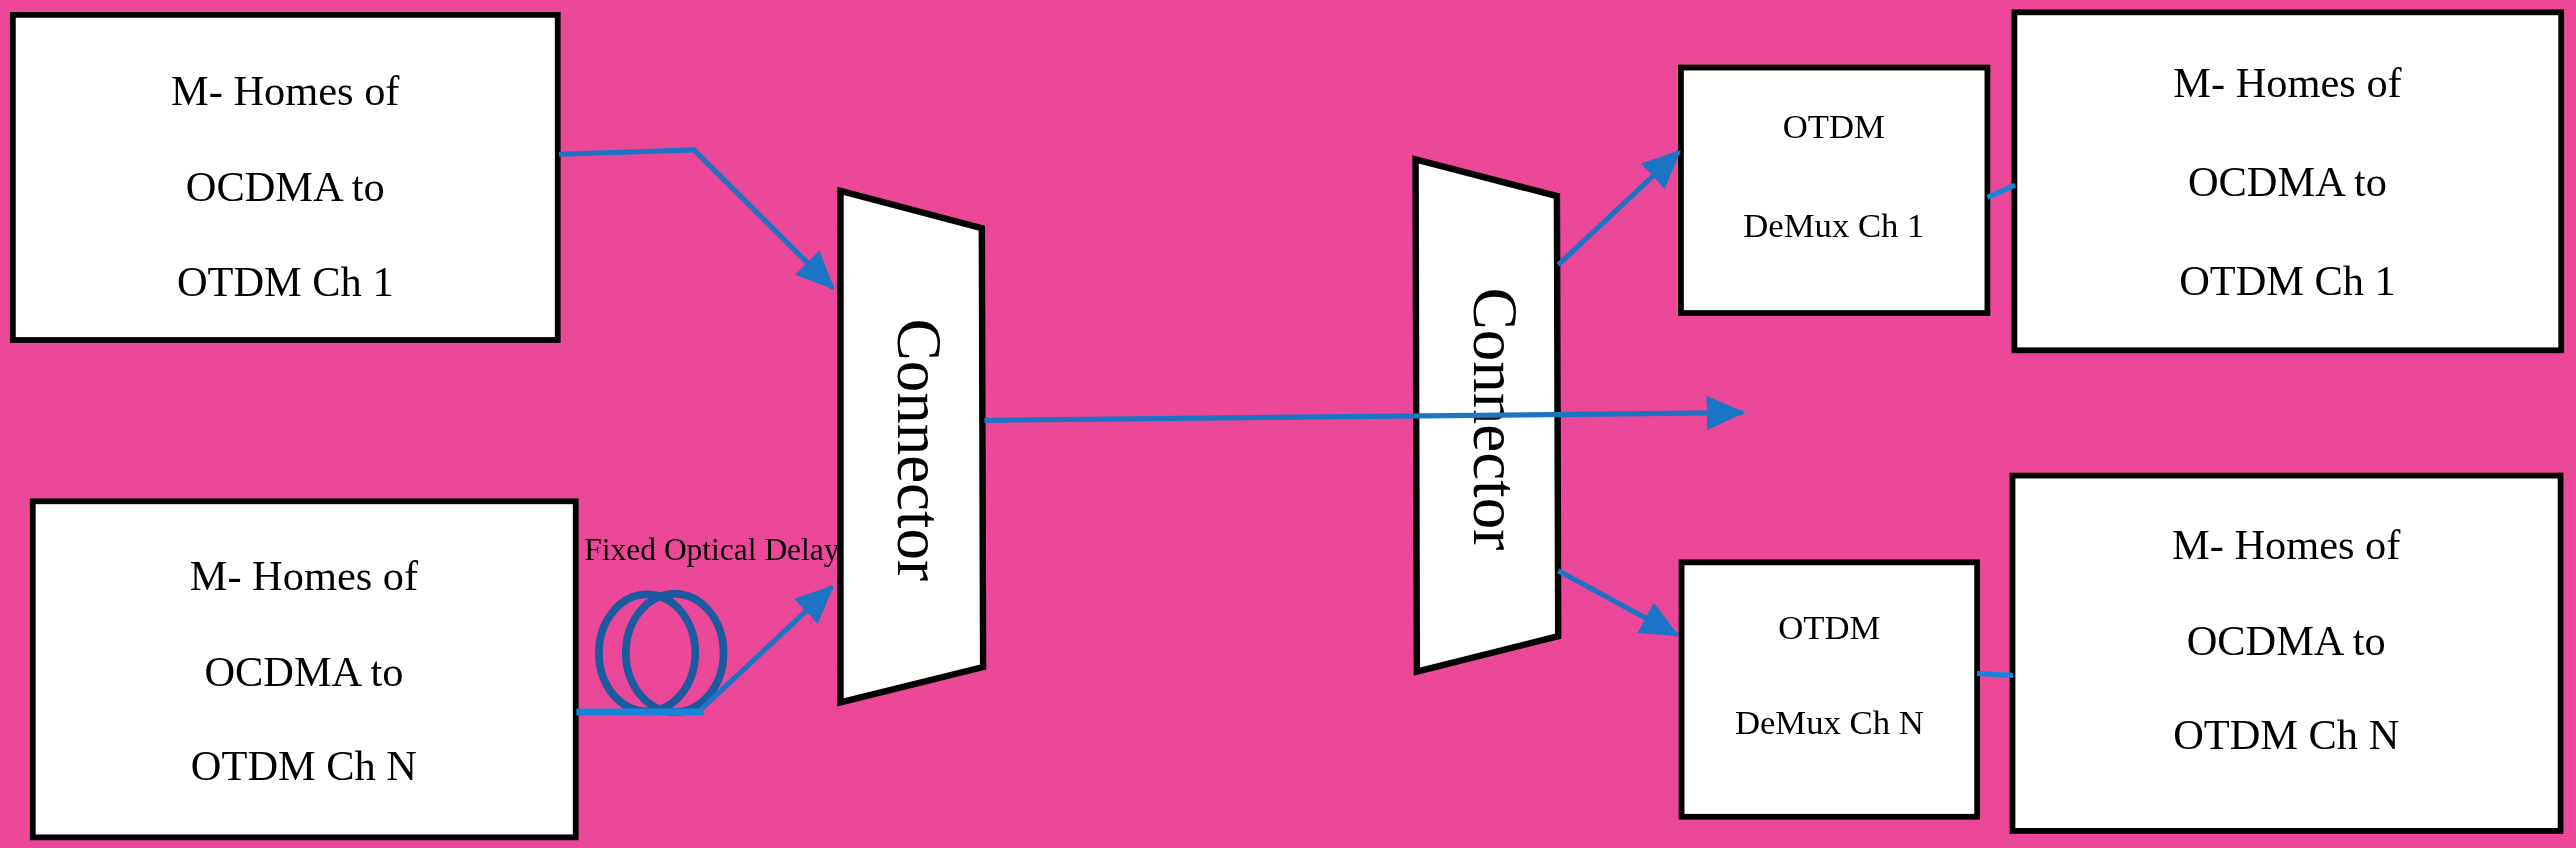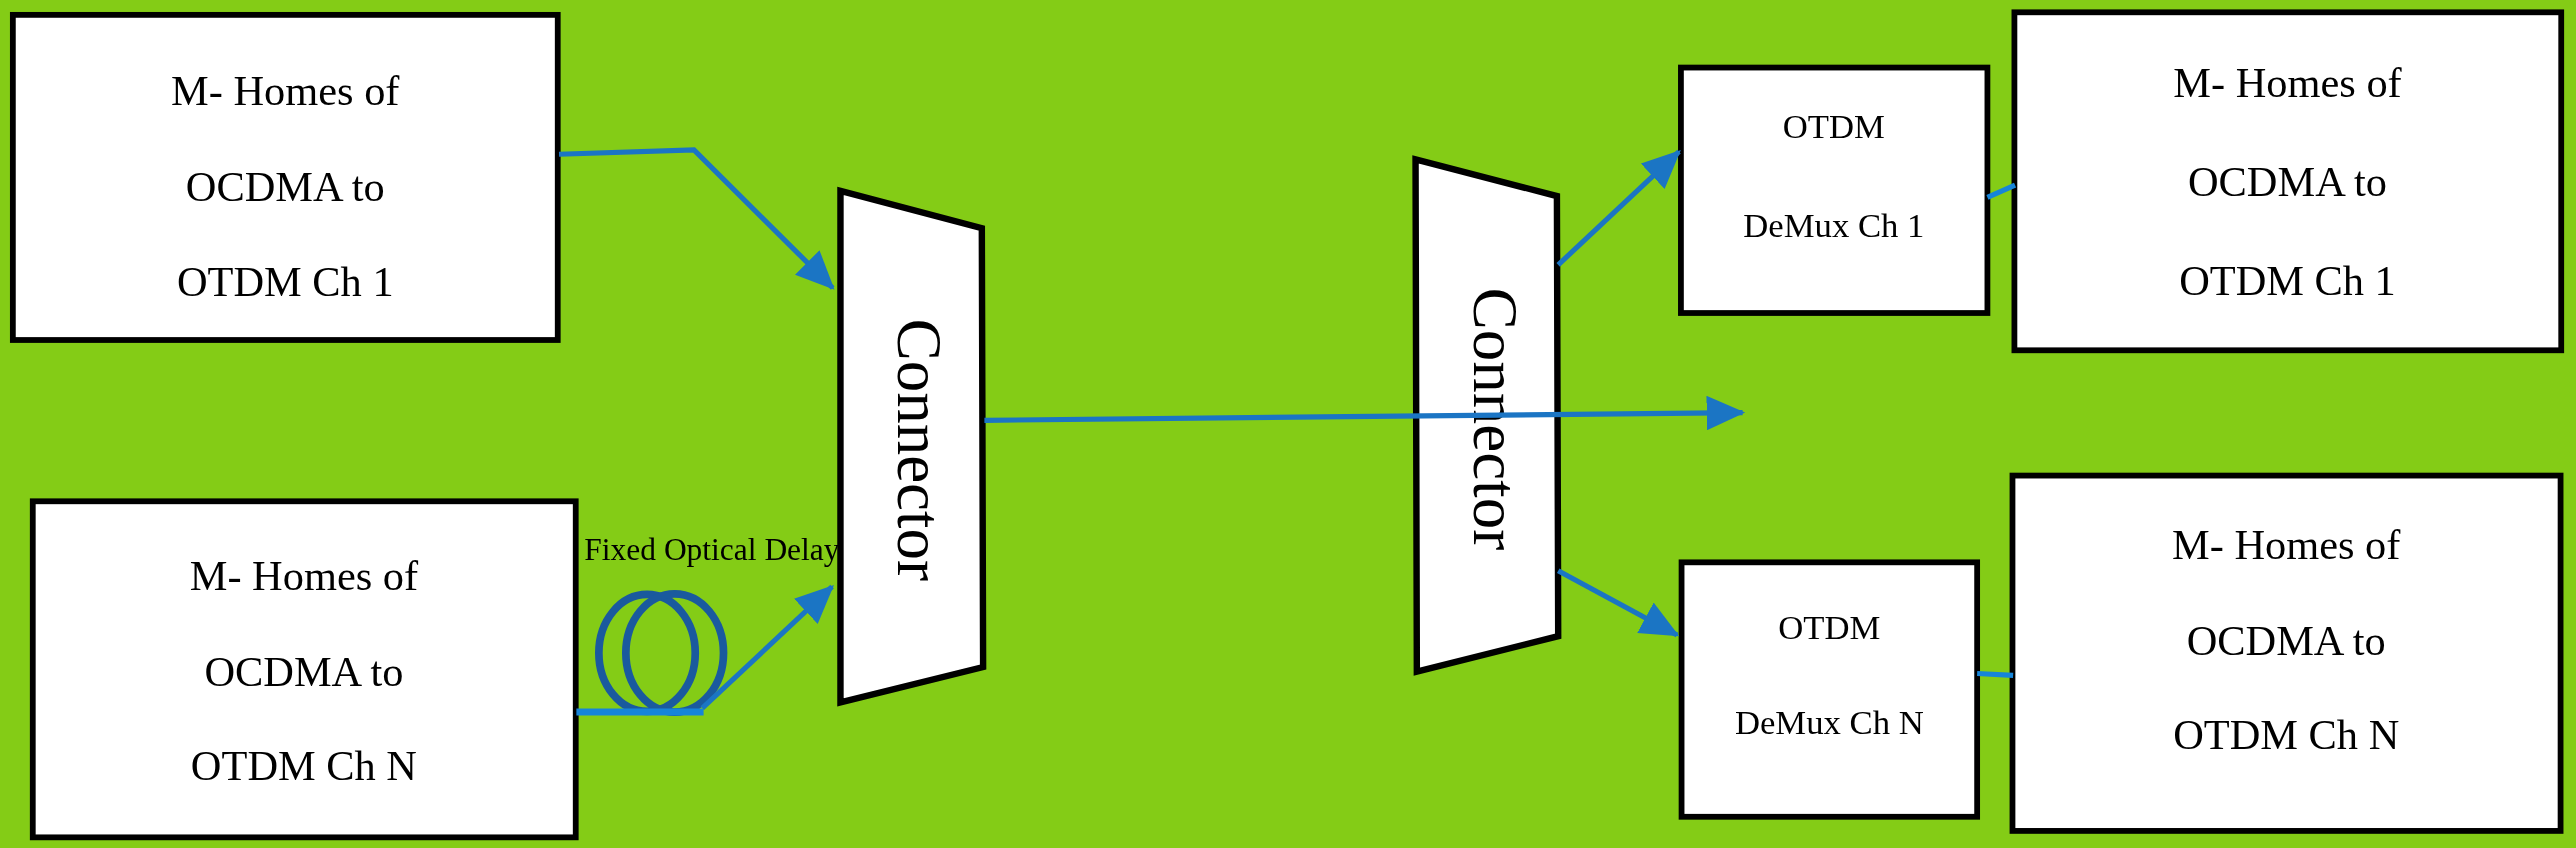--- a/index.html
+++ b/index.html
@@ -1,16 +1,16 @@
 <!DOCTYPE html>
 <html style="font-size:10.3px"><head>
 <meta charset="utf-8">
 <style>
   html, body { margin: 0; padding: 0; background: #ffffff; }
-  .canvas { width: 2576px; height: 849px; position: relative; background: #84cc16; }
+  .canvas { width: 2576px; height: 849px; position: relative; background: #ec4899; }
   svg { display: block; }
   .box { fill: #ffffff; stroke-width: 9px; }
   .trap { fill: #ffffff; stroke-width: 10px; stroke-linejoin: miter; }
   .blue-line { fill: none; stroke-width: 8px; }
   .coil { fill: none; stroke-width: 12px; }
   .baseline { fill: none; stroke-width: 11px; }
   text {
     font-family: "Liberation Serif", "DejaVu Serif", serif;
     fill: #000000;
   }

